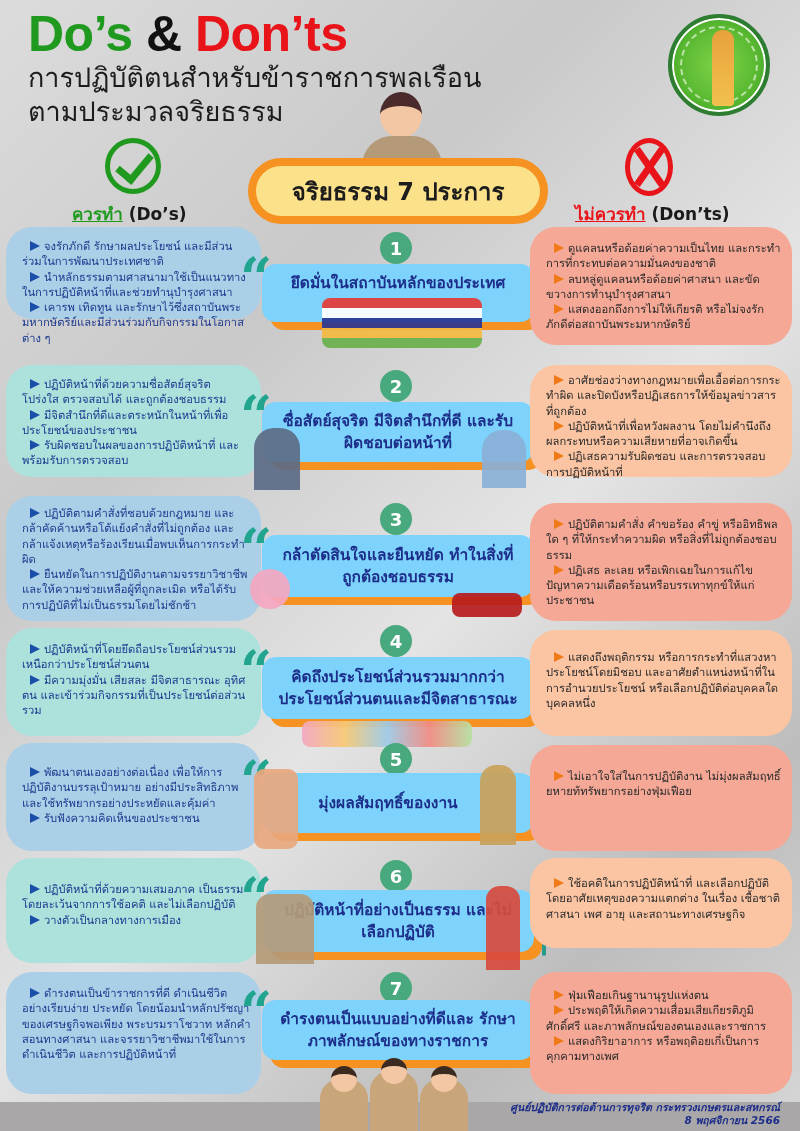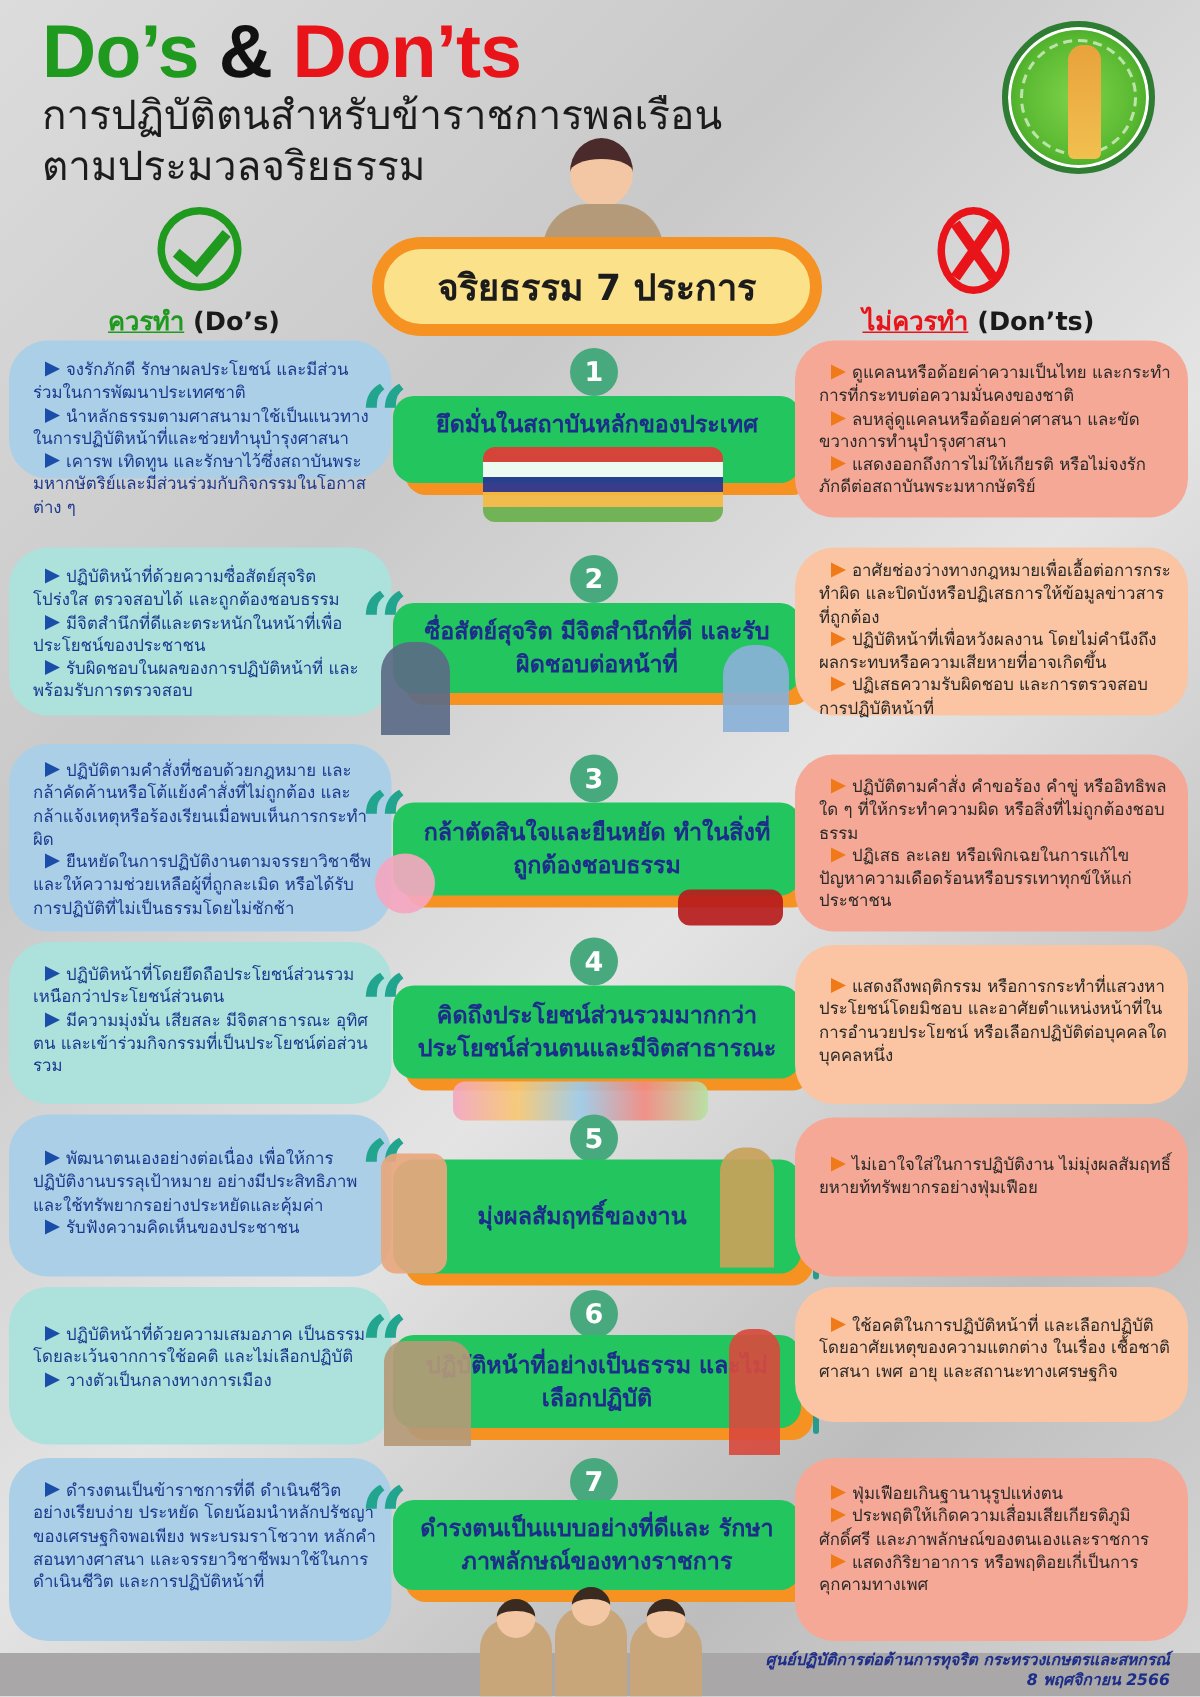--- a/index.html
+++ b/index.html
@@ -47,21 +47,21 @@
   .blue { background: #aacfe6; }
   .teal { background: #ade1dc; }
   .salmon { background: #f5a896; }
   .peach { background: #fbc5a3; }
   .box .item { display: block; }
   .box .bullet { display: inline-block; width: 0; height: 0; border-top: 5px solid transparent; border-bottom: 5px solid transparent; border-left: 10px solid #1b4ea8; margin: 0 4px 0 8px; vertical-align: -1px; }
   .box.right .bullet { border-left-color: #f07a18; }
 
   .principle { position: absolute; left: 262px; width: 272px; }
   .num { position: absolute; left: 118px; width: 32px; height: 32px; border-radius: 50%; background: #49a97e; color: #fff; font-weight: bold; font-size: 18px; display: flex; align-items: center; justify-content: center; }
-  .card { position: absolute; left: 0; width: 272px; background: #22c55e; border-radius: 14px; box-shadow: 8px 8px 0 #f59222; display: flex; align-items: center; justify-content: center; text-align: center; font-weight: bold; font-size: 15.5px; line-height: 22px; color: #1c2d8a; padding: 4px 14px; }
+  .card { position: absolute; left: 0; width: 272px; background: #7dd3fc; border-radius: 14px; box-shadow: 8px 8px 0 #f59222; display: flex; align-items: center; justify-content: center; text-align: center; font-weight: bold; font-size: 15.5px; line-height: 22px; color: #1c2d8a; padding: 4px 14px; }
   .card::after { content: ""; position: absolute; right: -12px; top: 12px; width: 4px; bottom: -4px; background: #2a9a8a; border-radius: 2px; }
   .quote-open, .quote-close { position: absolute; font-family: "DejaVu Serif", serif; font-weight: bold; font-size: 56px; line-height: 56px; color: #22a58f; }
   .quote-open { left: -22px; }
   .quote-close { right: -36px; }
   .illus { position: absolute; border-radius: 8px; opacity: 0.92; }
 
   .footer-band { position: absolute; left: 0; top: 1102px; width: 800px; height: 29px; background: #a9a7a7; }
   .footer-text { position: absolute; right: 20px; top: 1101px; text-align: right; font-weight: bold; font-size: 10.5px; line-height: 13px; color: #1c2d8a; font-style: italic; }
   .officers { position: absolute; left: 320px; top: 1062px; width: 150px; height: 69px; }
   .officers .o { position: absolute; bottom: 0; width: 48px; height: 52px; background: #c9a57a; border-radius: 20px 20px 0 0; }
@@ -178,21 +178,21 @@
 <div class="box right peach" style="top:630px; height:106px; padding-top:20px;">
   <span class="item"><i class="bullet"></i><span>แสดงถึงพฤติกรรม หรือการกระทำที่แสวงหาประโยชน์โดยมิชอบ และอาศัยตำแหน่งหน้าที่ในการอำนวยประโยชน์ หรือเลือกปฏิบัติต่อบุคคลใดบุคคลหนึ่ง</span></span>
 </div>
 
 <div class="box left blue" style="top:743px; height:108px; padding-top:22px;">
   <span class="item"><i class="bullet"></i><span>พัฒนาตนเองอย่างต่อเนื่อง เพื่อให้การปฏิบัติงานบรรลุเป้าหมาย อย่างมีประสิทธิภาพ และใช้ทรัพยากรอย่างประหยัดและคุ้มค่า</span></span>
   <span class="item"><i class="bullet"></i><span>รับฟังความคิดเห็นของประชาชน</span></span>
 </div>
 <div class="principle" style="top:743px;">
   <div class="num" style="top:0;">5</div>
-  <div class="card" style="top:30px; height:76px; padding-left:40px; padding-right:60px;">
+  <div class="card" style="top:30px; height:60px; padding-left:40px; padding-right:60px;">
     <span>มุ่งผลสัมฤทธิ์ของงาน</span>
   </div>
   <div class="quote-open" style="top:10px;">“</div>
   <div class="illus" style="left:-8px; top:26px; width:44px; height:80px; background:#e8a77e; border-radius:10px;"></div>
   <div class="illus" style="left:218px; top:22px; width:36px; height:80px; background:#c9a25a; border-radius:16px 16px 0 0;"></div>
 </div>
 <div class="box right salmon" style="top:745px; height:106px; padding-top:24px;">
   <span class="item"><i class="bullet"></i><span>ไม่เอาใจใส่ในการปฏิบัติงาน ไม่มุ่งผลสัมฤทธิ์ ยหายท้ทรัพยากรอย่างฟุ่มเฟือย</span></span>
 </div>
 

